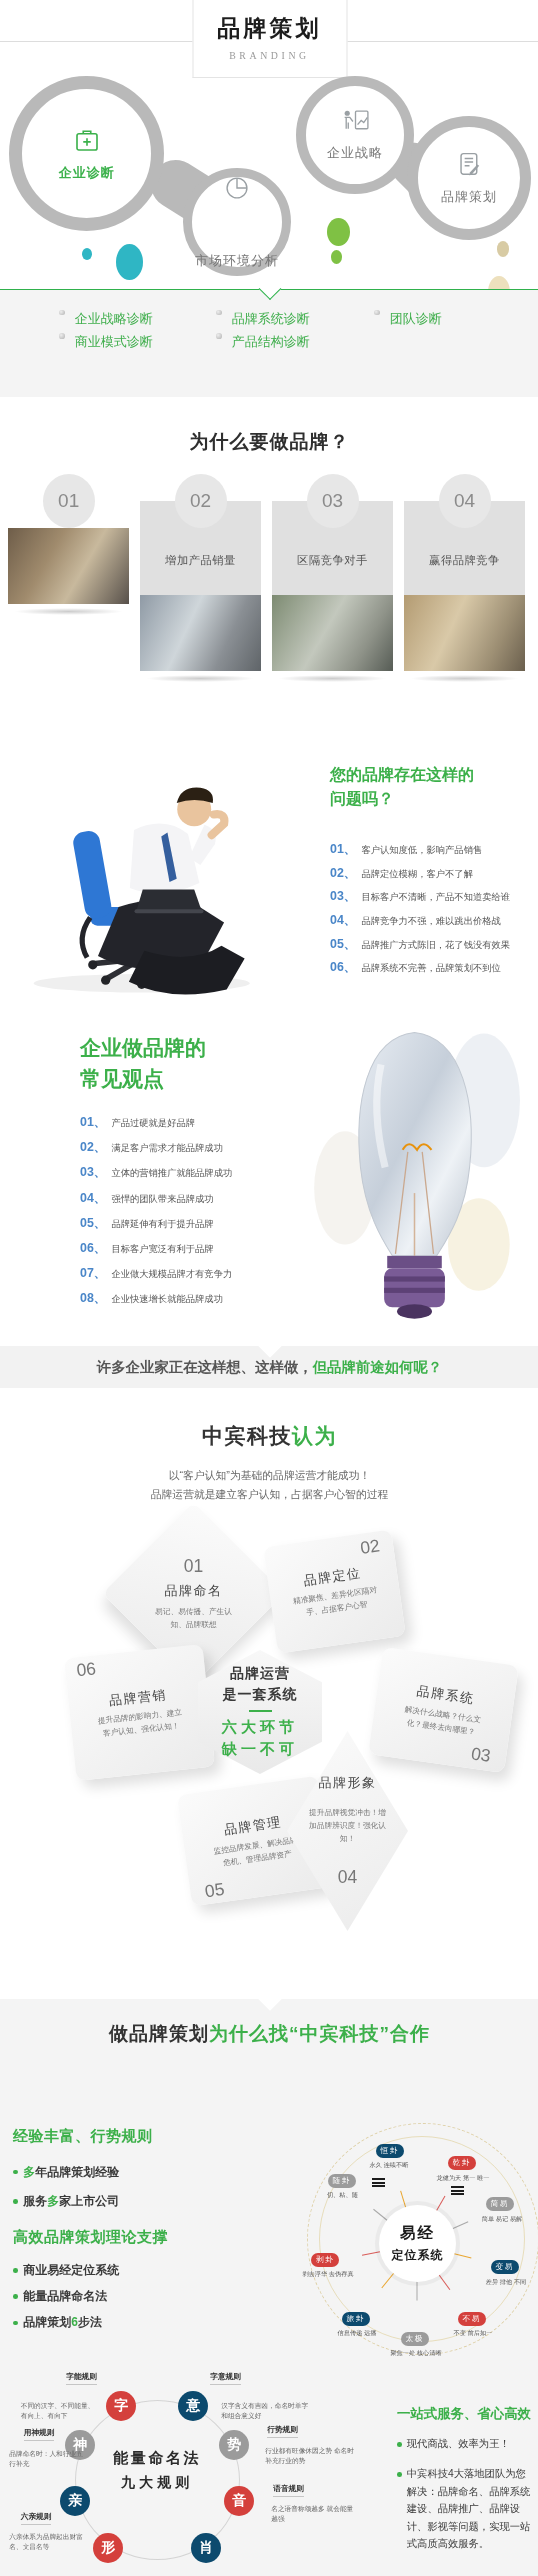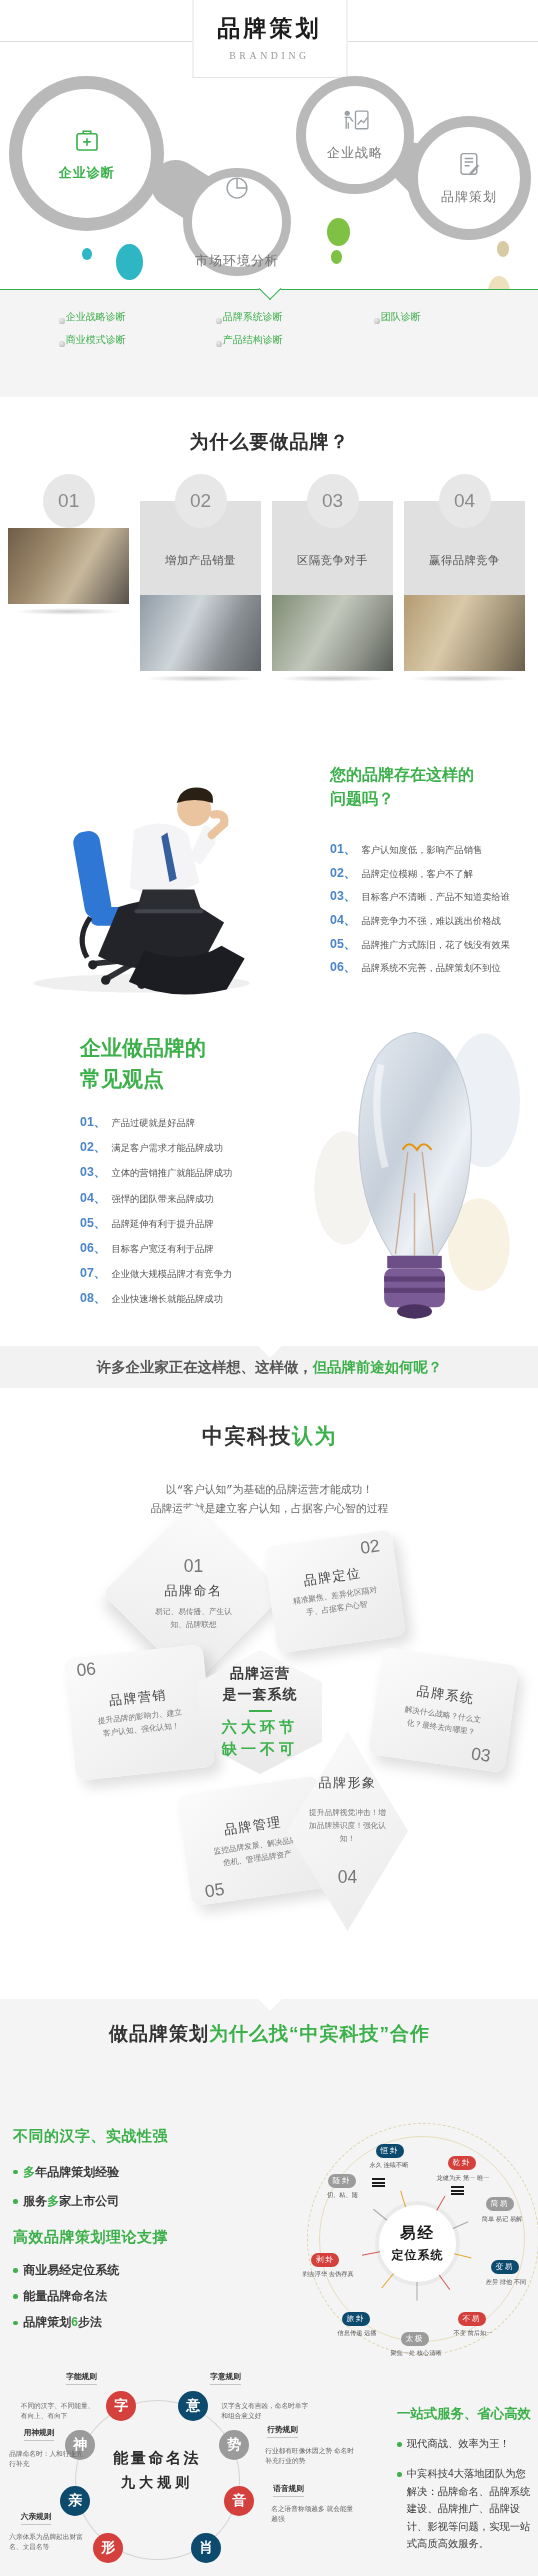--- a/index.html
+++ b/index.html
@@ -31,21 +31,21 @@
   .blob2 { left:387px; top:71px; width:68px; height:44px; transform:rotate(45deg); }
   .dot { position:absolute; border-radius:50%; }
 
   
   .sec-diag { height:108px; background:#f4f4f4; border-top:1.5px solid #2fb14c; }
   .notch-g { position:absolute; top:-1.5px; left:50%; width:15.5px; height:15.5px; background:#fff;
              border-right:1.5px solid #2fb14c; border-bottom:1.5px solid #2fb14c;
              transform:translateX(-50%) translateY(-54%) rotate(45deg); }
   .notch-w { position:absolute; top:0; left:50%; width:17.5px; height:17.5px; background:#fff;
              transform:translateX(-50%) translateY(-58%) rotate(45deg); }
-  .diag-item { position:absolute; display:flex; align-items:flex-end; gap:1px; font-size:10px; color:#3fae4c; }
+  .diag-item { position:absolute; display:flex; align-items:flex-start; gap:10px; font-size:13px; color:#3fae4c; }
   .bead { width:5.7px; height:5.7px; border-radius:50%; flex:none;
           background:radial-gradient(circle at 35% 35%, #ededed, #b2b2b2); }
 
   
   .sec-why { height:319px; }
   .why-title { padding-top:32px; text-align:center; font-size:19px; font-weight:bold; color:#2f2f2f; letter-spacing:1px; }
   .why-card { position:absolute; top:77px; width:121px; }
   .why-num { position:relative; margin:0 auto; width:52px; height:54px; background:#e7e7e7; border-radius:50%;
              display:flex; align-items:center; justify-content:center; font-size:19px; color:#8b8b8b; z-index:2; }
   .why-panel { margin-top:-27px; height:94px; background:#e0e0e0; display:flex; align-items:center;
@@ -78,21 +78,21 @@
   .sec-view { height:344px; }
   .view-title { position:absolute; left:80px; top:30px; font-size:21px; font-weight:bold; color:#3cb04a; line-height:31px; }
   .view-list { position:absolute; left:80px; top:112px; }
   .view-list .plist-item { margin-bottom:8.2px; }
   .bulb-wrap { position:absolute; left:309px; top:20.6px; width:211px; height:317px; }
 
   
   .sec-believe { height:134px; text-align:center; }
   .believe-title { padding-top:34px; font-size:21px; font-weight:bold; letter-spacing:1.5px; }
   .t-dark { color:#333; } .t-green { color:#3cb04a; }
-  .believe-l1 { margin-top:33px; font-size:10.8px; color:#666;font-family:Liberation Mono, monospace; }
+  .believe-l1 { margin-top:19px; font-size:10.8px; color:#666; }
   .believe-l2 { margin-top:5.2px; font-size:10.8px; color:#666; }
 
   
   .sec-sys { height:477px; }
   .sn { position:absolute; background:linear-gradient(145deg,#fbfbfb,#ebebeb); box-shadow:6.2px 8.2px 12.4px rgba(0,0,0,.13); color:#555; }
   .sn-body { position:absolute; inset:0; display:flex; flex-direction:column; align-items:center; justify-content:center; gap:4.6px; text-align:center; }
   .sn-num { font-size:17.5px; color:#777; }
   .sn-title { font-size:13px; color:#444; letter-spacing:1.5px; }
   .sn-desc { font-size:7.7px; color:#777; line-height:13px; width:88px; }
   .sn-num-abs { position:absolute; font-size:17.5px; color:#777; }
@@ -470,21 +470,21 @@
     </div>
   </div>
 
   <div class="sec sec-coop">
     <div class="notch-w"></div>
     <div class="coop-title">
       <span class="t-dark">做品牌策划</span><span class="t-green">为什么找“中宾科技”合作</span>
     </div>
 
     <div class="adv-left">
-      <div class="adv-t">不同的汉字、实战性强</div>
+      <div class="adv-t">经验丰富、行势规则</div>
       <div class="adv-b" style="margin-top:17.5px;">
         <span class="dot-g"></span>
         <span><span class="hl">多</span><span>年品牌策划经验</span></span>
       </div>
       <div class="adv-b">
         <span class="dot-g"></span>
         <span><span>服务</span><span class="hl">多</span><span>家上市公司</span></span>
       </div>
       <div class="adv-t mt-lg">高效品牌策划理论支撑</div>
       <div class="adv-b" style="margin-top:14.4px;">

